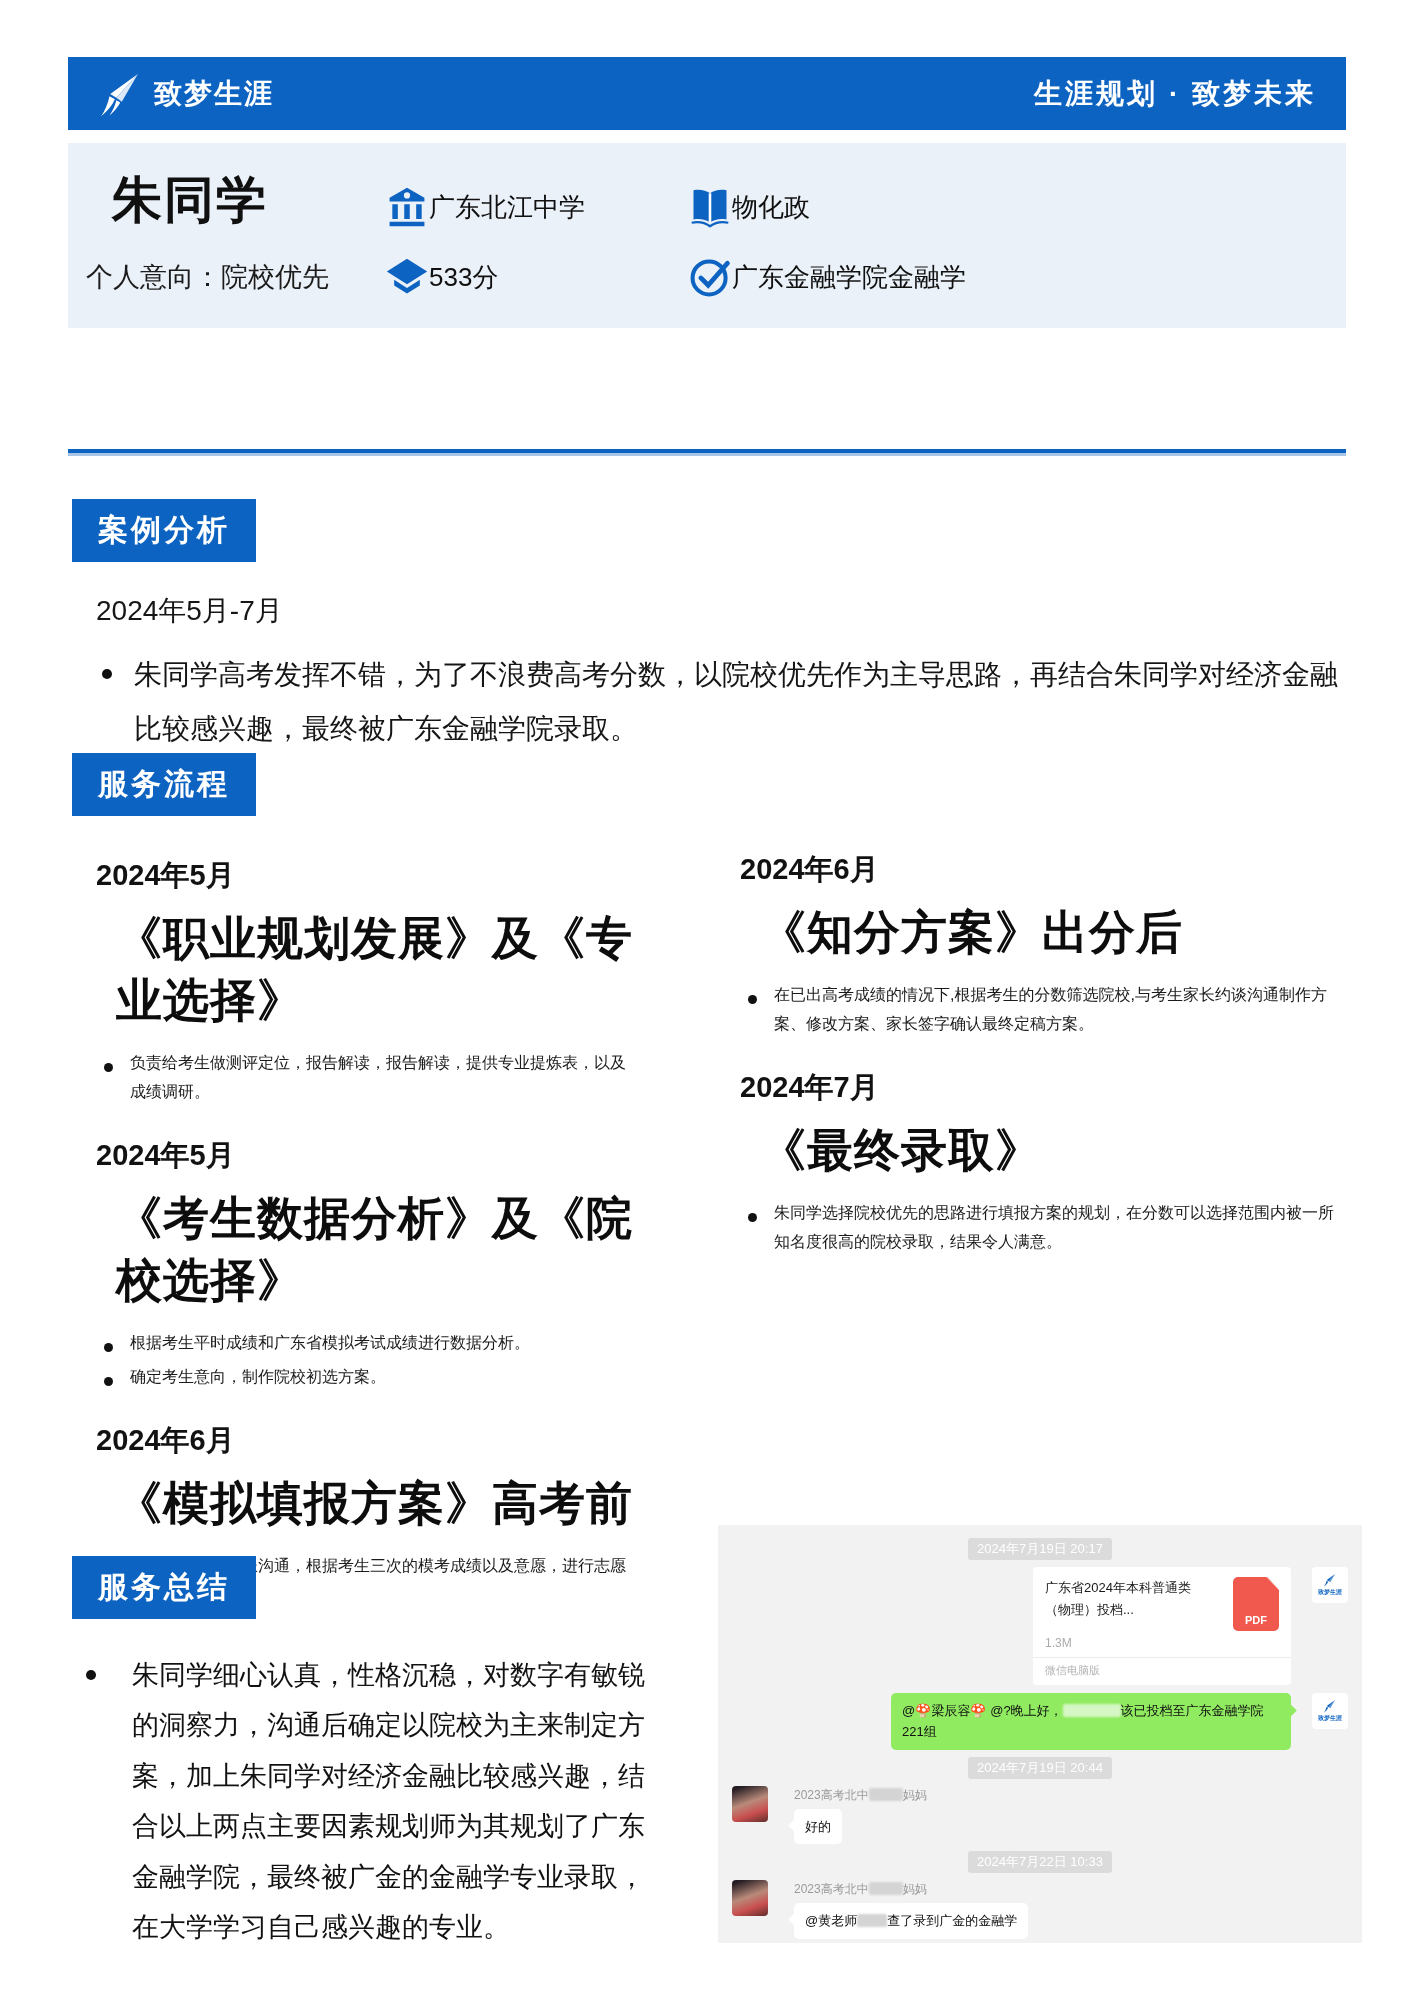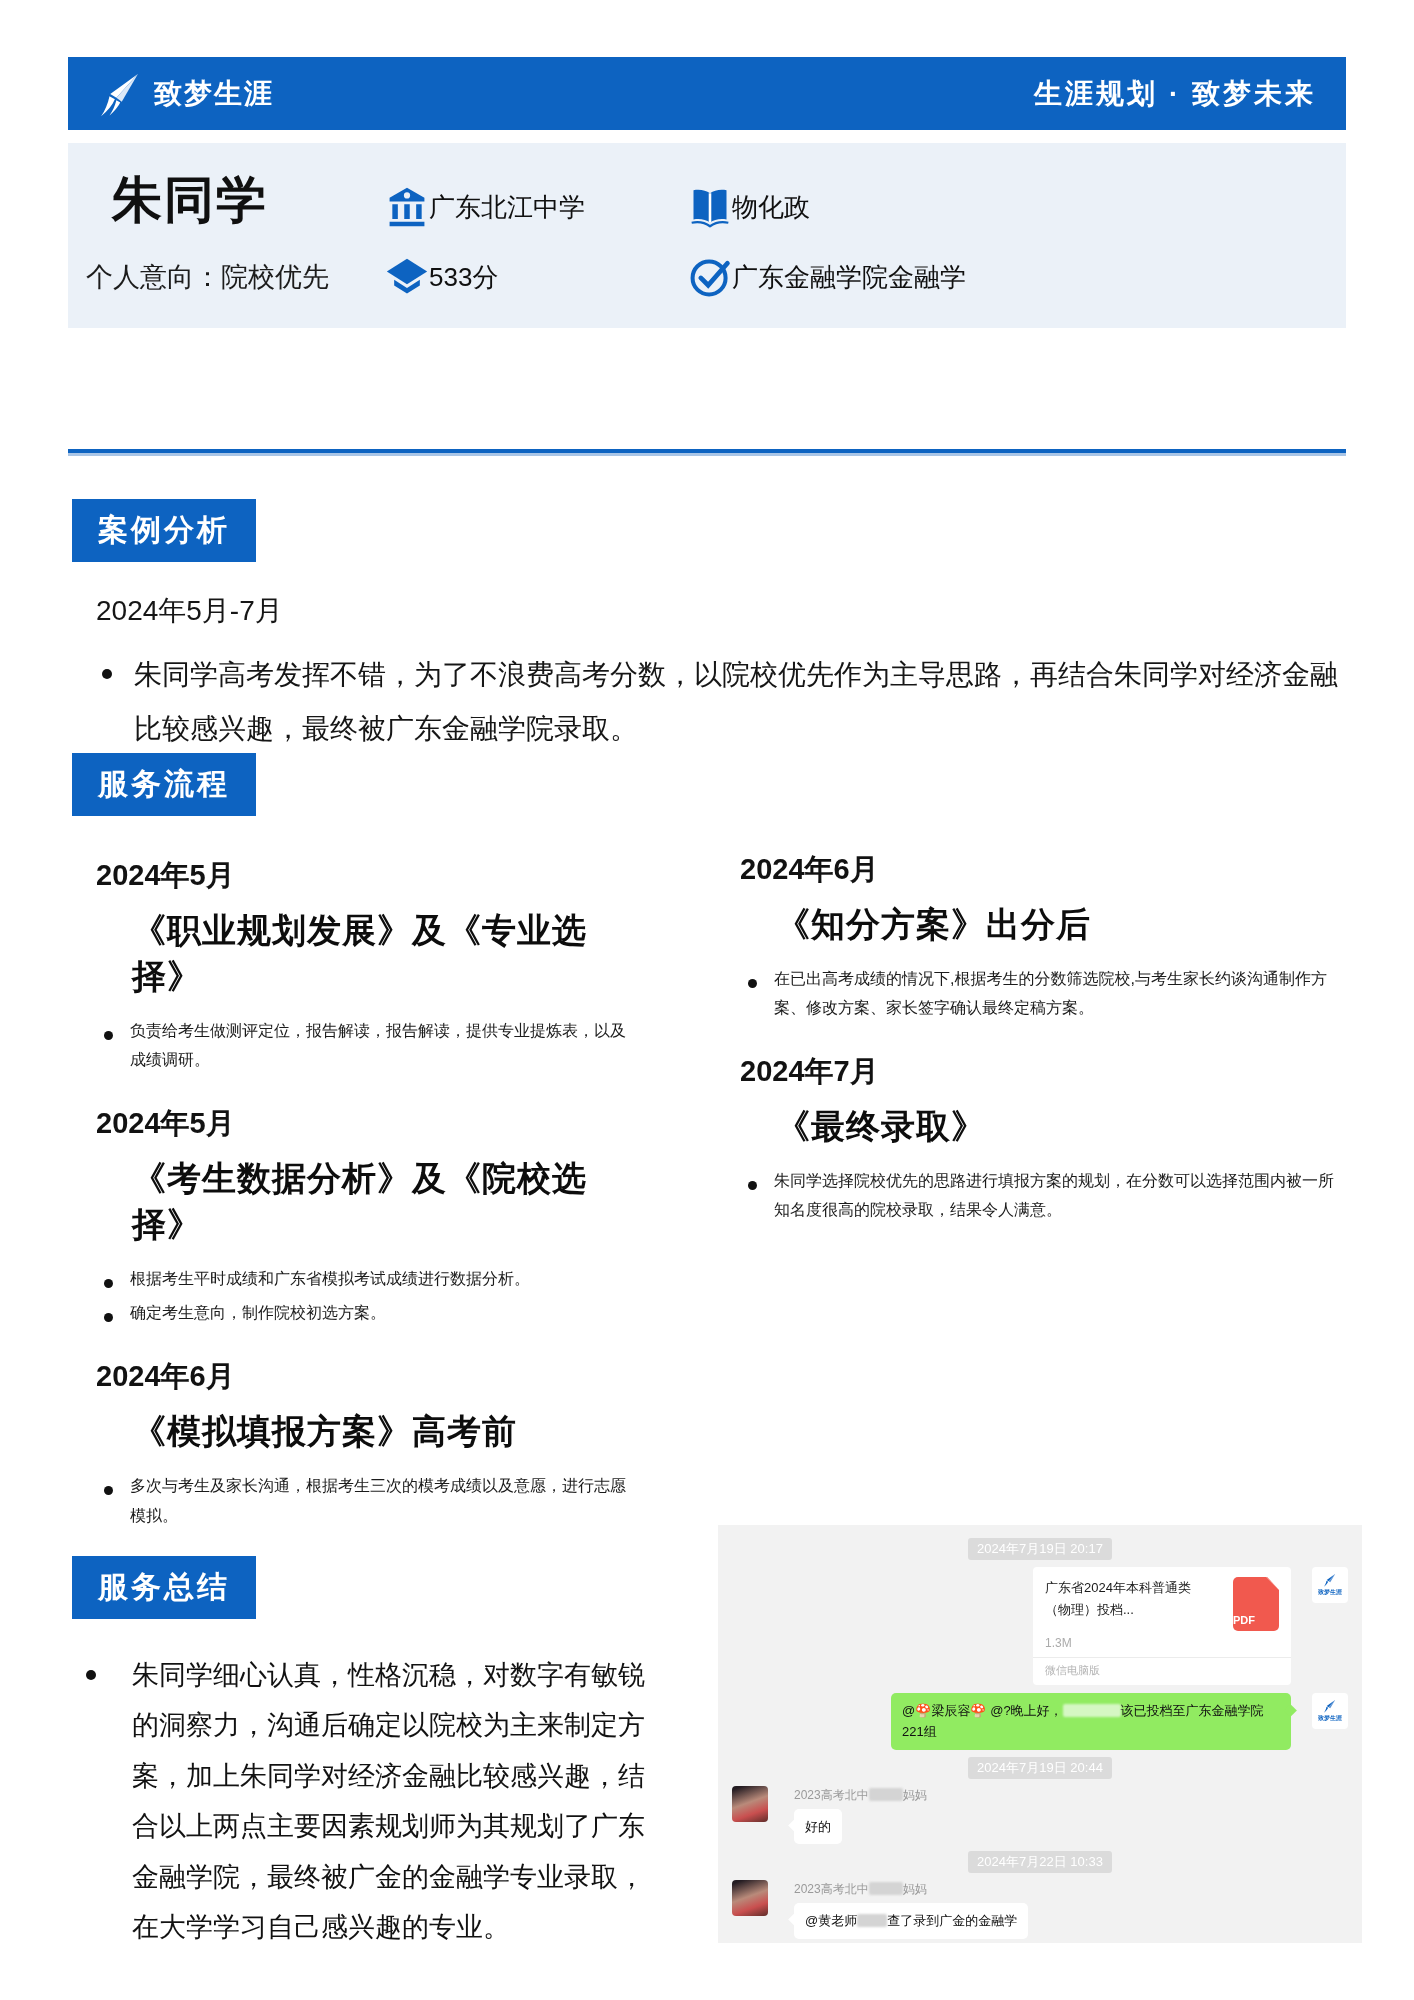--- a/index.html
+++ b/index.html
@@ -48,22 +48,22 @@
   .case-bullet{position:absolute;left:102px;top:648px;width:1238px;display:flex;gap:22px;
     font-size:28px;line-height:1.92;color:var(--ink)}
   .bdot{width:10px;height:10px;border-radius:50%;background:#111;flex:none;margin-top:21px}
 
   
   .col{position:absolute}
   .col-left{left:96px;top:856px;width:540px}
   .col-right{left:740px;top:850px;width:608px}
   .p-item{margin-bottom:30px}
   .p-date{font-size:29px;font-weight:700;color:#121212}
-  .p-head{font-family:"Liberation Serif",serif;font-weight:700;font-size:34px;color:#0d0d0d;
-    margin:12px 0 16px 36px;letter-spacing:1px}
+  .p-head{font-family:"Liberation Serif",serif;font-weight:700;font-size:46px;color:#0d0d0d;
+    margin:12px 0 16px 20px;letter-spacing:1px}
   .p-bullets{list-style:none}
   .p-bullets li{position:relative;padding-left:34px;font-size:16px;line-height:1.82;color:#1b1b1b;margin-bottom:5px}
   .p-bullets li::before{content:"";position:absolute;left:8px;top:15px;width:9px;height:9px;border-radius:50%;background:#111}
 
   
   .summary{position:absolute;left:86px;top:1650px;width:562px;display:flex;gap:36px;
     font-size:27px;line-height:1.87;color:#121212}
   .summary .bdot{margin-top:20px}
 
   
@@ -75,21 +75,21 @@
   .c-row-l{display:flex;justify-content:flex-start;align-items:flex-start;gap:26px;margin:4px 0}
   .c-avatar{width:36px;height:36px;border-radius:4px;flex:none;overflow:hidden}
   .brand-avatar{background:#fff;display:flex;flex-direction:column;align-items:center;justify-content:center;gap:1px}
   .brand-avatar .mini-label{font-size:6px;color:#0D63C1;font-weight:bold;white-space:nowrap}
   .parent-avatar{background:linear-gradient(160deg,#241c22 8%,#b98a7a 46%,#c94f4f 72%,#5f2d2a 100%)}
 
   .file-card{width:258px;background:#fff;border-radius:4px;padding:10px 12px 4px}
   .file-top{display:flex;align-items:flex-start}
   .file-title{font-size:13px;line-height:1.7;color:#1a1a1a;width:152px}
   .pdf-icon{width:46px;height:54px;background:var(--pdfred);border-radius:5px;margin-left:auto;position:relative;
-    display:flex;align-items:flex-end;justify-content:flex-start;padding-bottom:5px;
+    display:flex;align-items:flex-end;justify-content:center;padding-bottom:5px;
     color:#fff;font-size:11px;font-weight:bold;clip-path:polygon(0 0,74% 0,100% 24%,100% 100%,0 100%)}
   .pdf-icon::after{content:"";position:absolute;top:0;right:0;border-style:solid;border-width:0 13px 13px 0;
     border-color:transparent #F9A9A2 transparent transparent}
   .file-size{font-size:12px;color:#ABABAB;margin-top:5px}
   .file-divider{height:1px;background:#ECECEC;margin:7px -12px 0}
   .file-source{font-size:11px;color:#B5B5B5;padding:5px 0 3px}
 
   .bubble{position:relative;border-radius:5px;padding:7px 11px;font-size:13px;line-height:1.65;color:#111}
   .bubble-g{background:var(--green);max-width:400px}
   .bubble-g::after{content:"";position:absolute;right:-4px;top:13px;width:9px;height:9px;background:var(--green);transform:rotate(45deg)}

